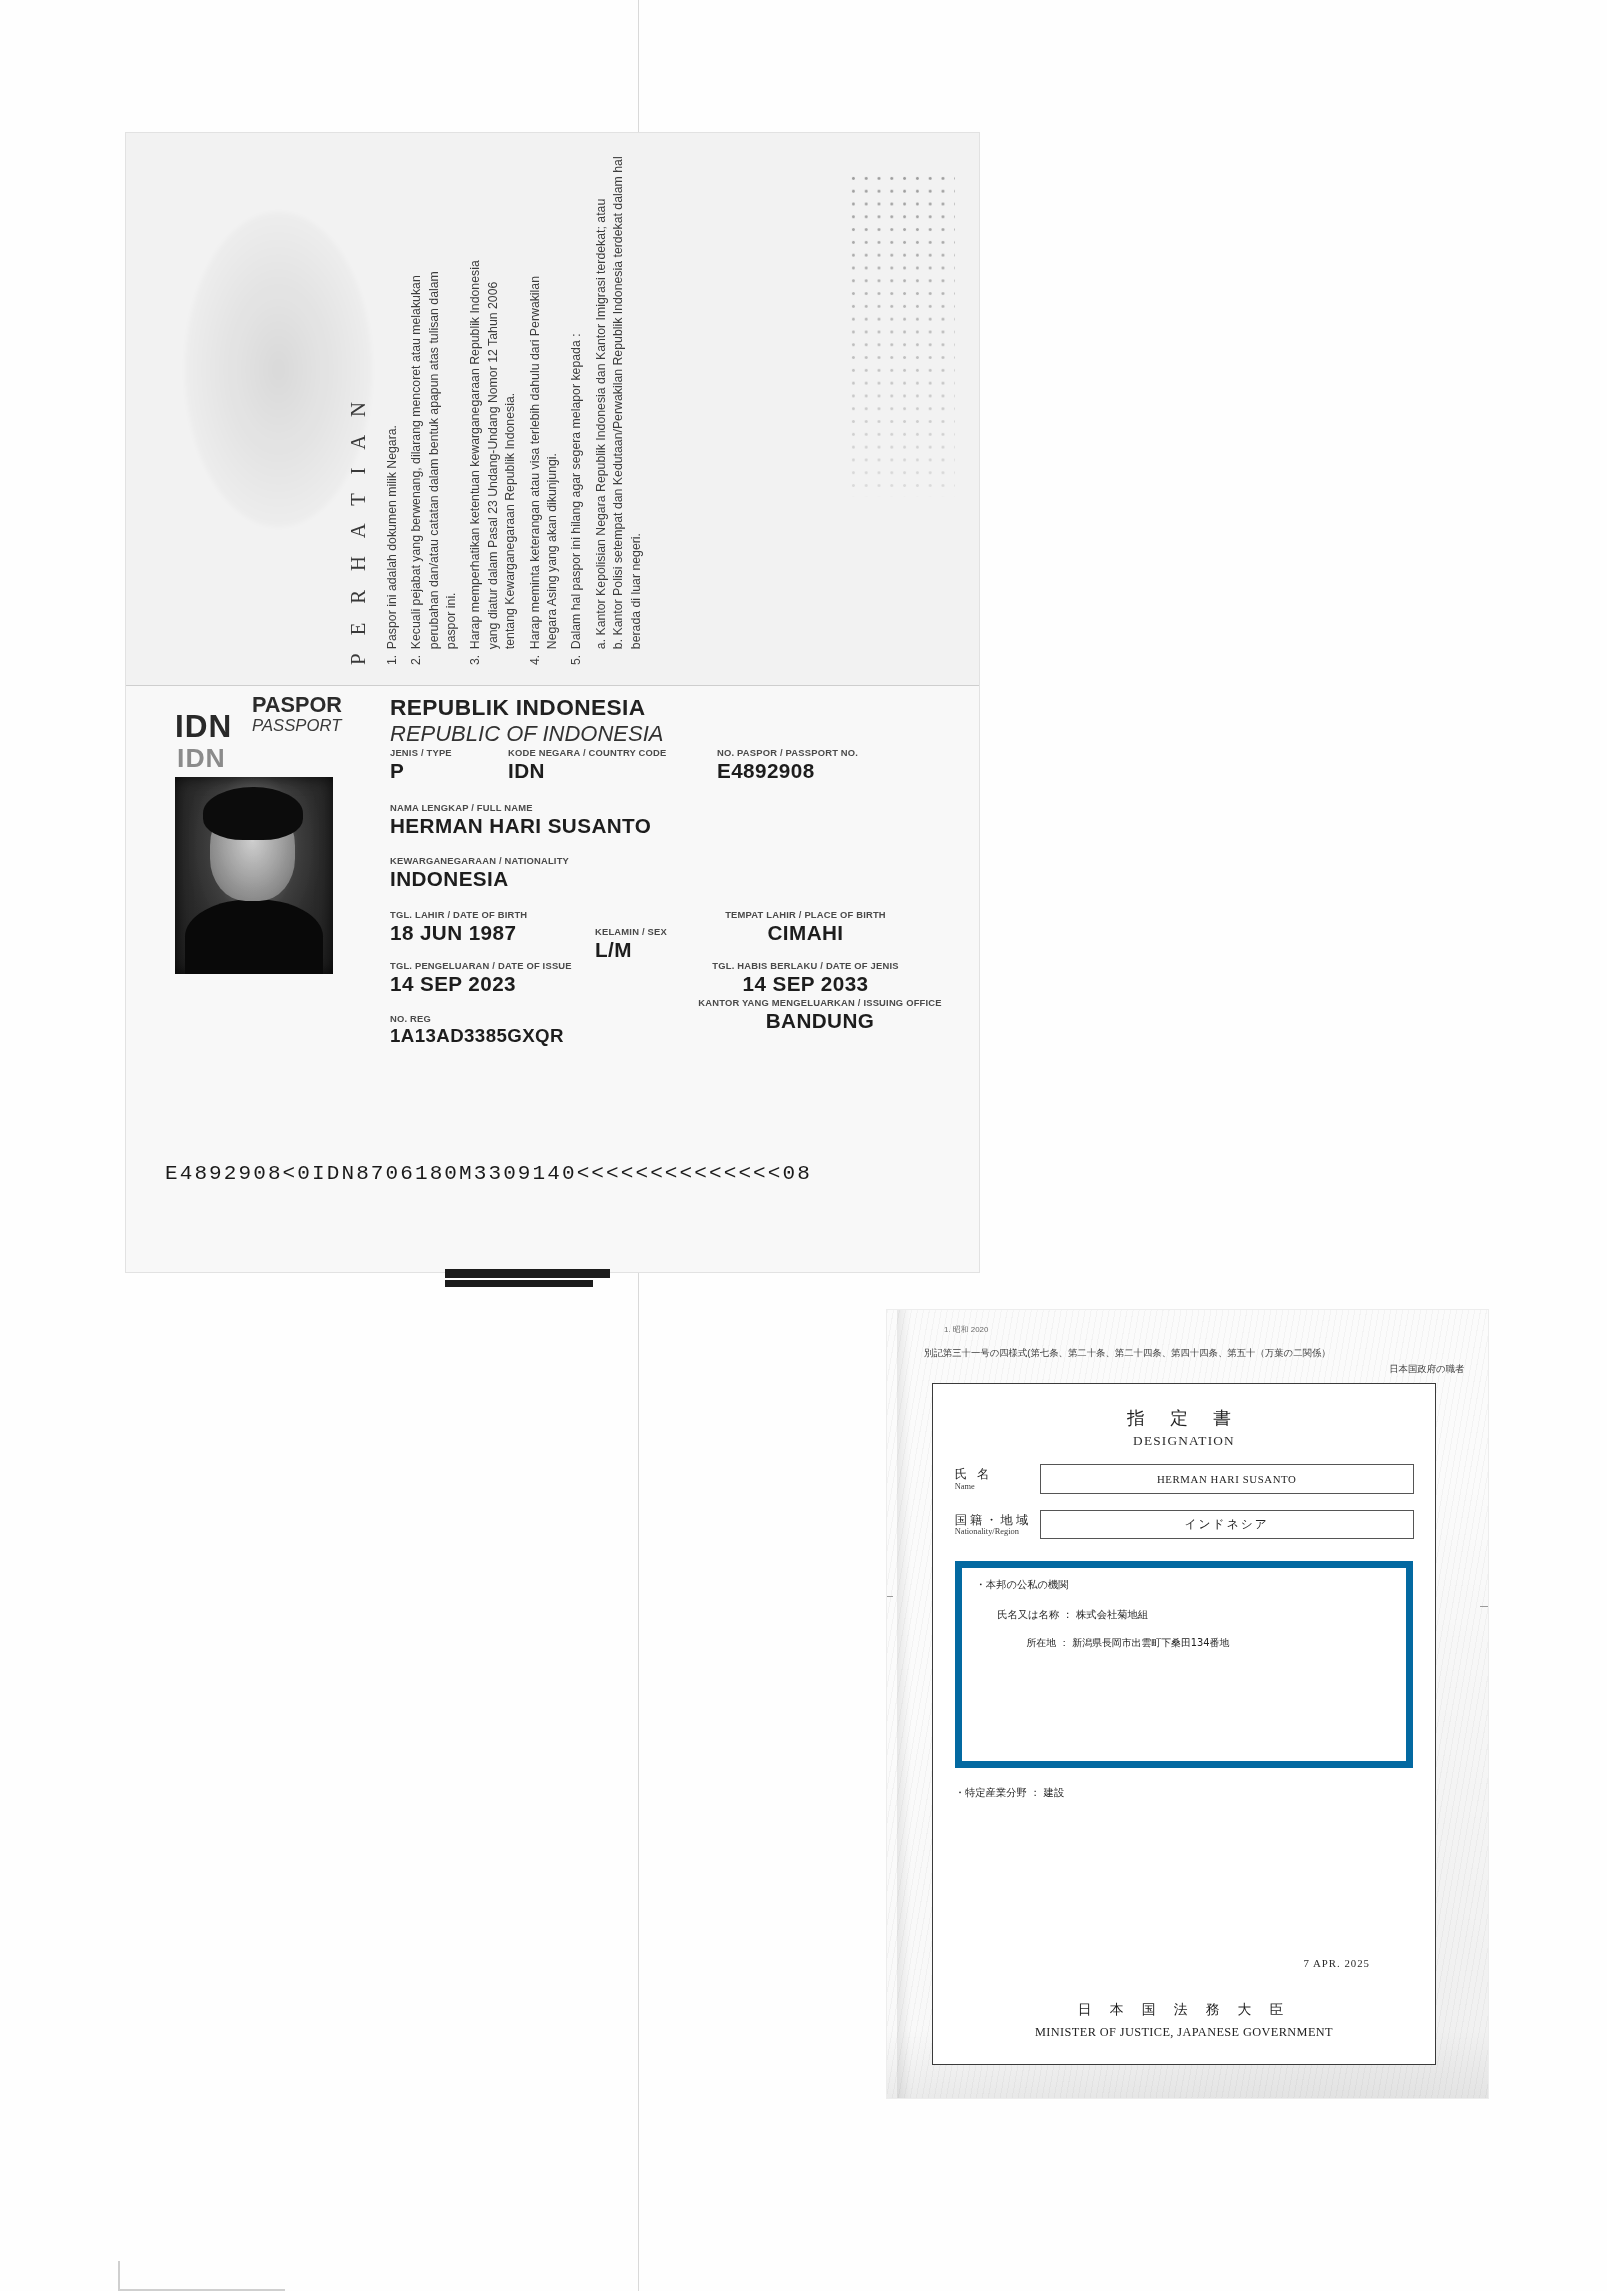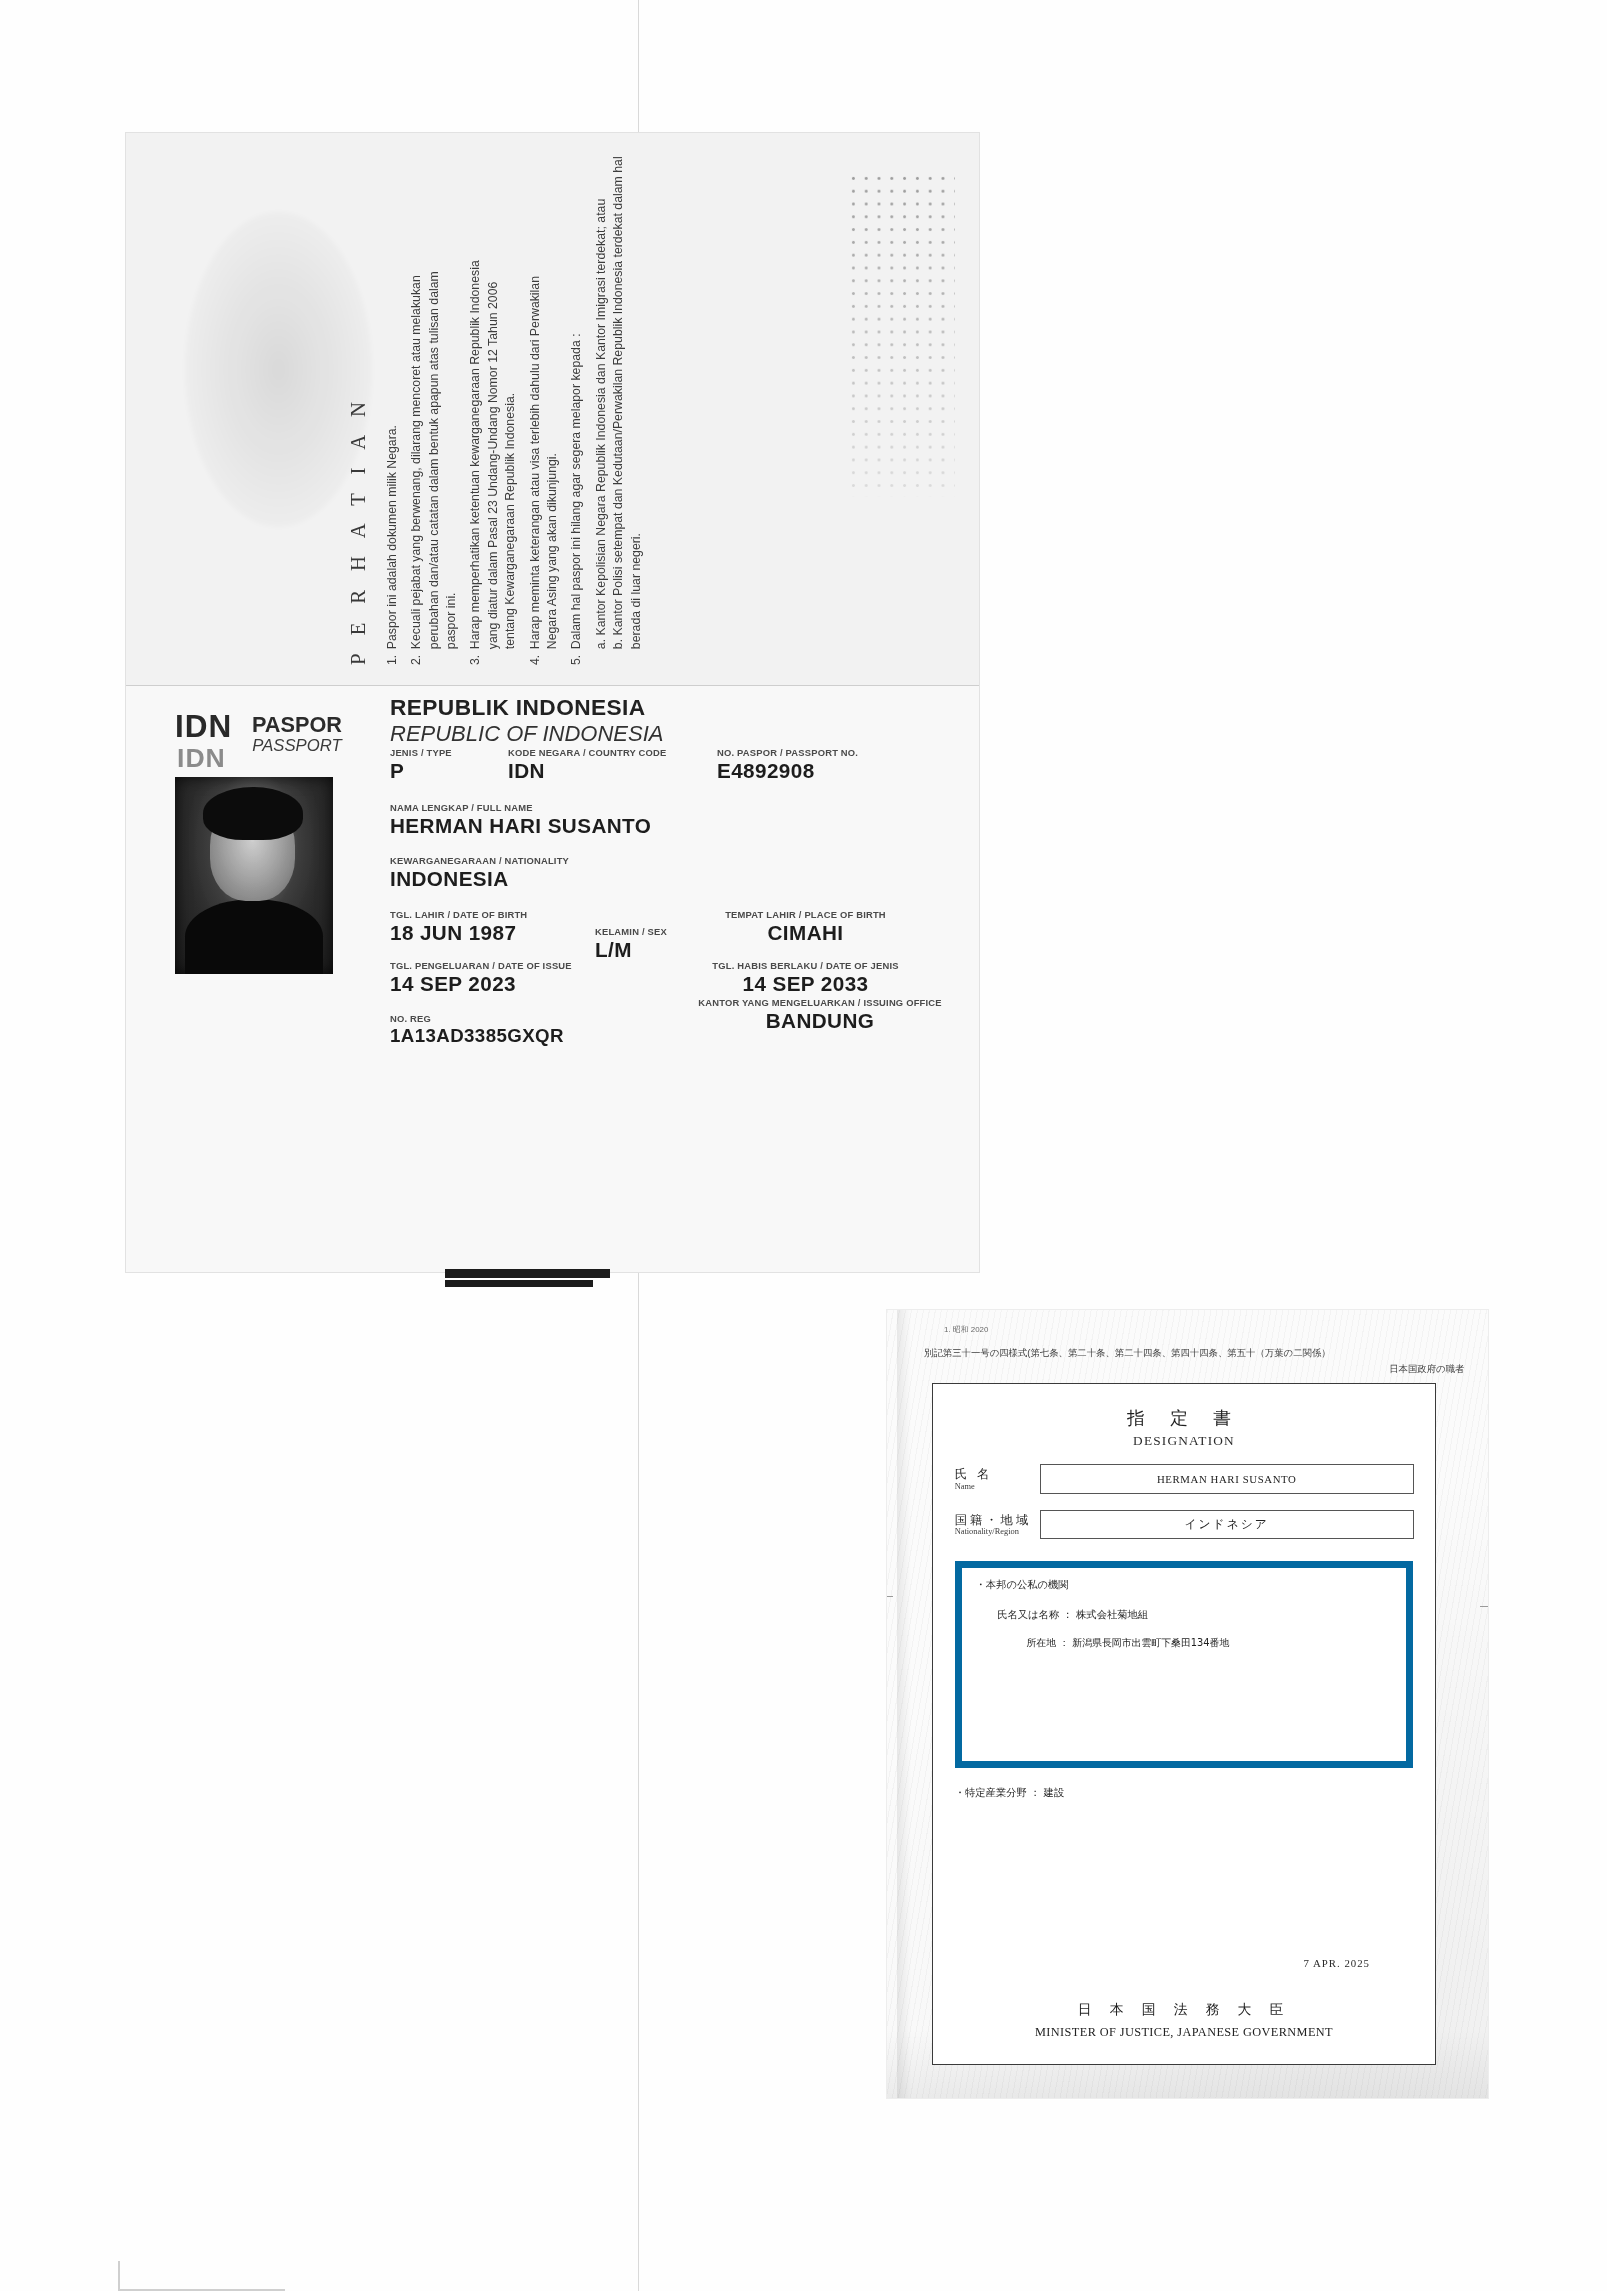--- a/index.html
+++ b/index.html
@@ -207,23 +207,22 @@
     left: 49px;
     top: 21.7px;
     font-weight: 700;
     font-size: 31.5px;
     color: #2b2b2b;
     letter-spacing: 1px;
   }
   .paspor-wrap {
     position: absolute;
     left: 126px;
-    top: 28px;
+    top: 8px;
     line-height: 1.05;
-    text-align: center;
   }
   .paspor-wrap .l1 {
     font-size: 21.7px;
     font-weight: 700;
     color: #2d2d2d;
   }
   .paspor-wrap .l2 {
     font-size: 16.7px;
     font-style: italic;
     color: #3b3b3b;
@@ -606,20 +605,21 @@
         <div class="lab">NO. REG</div>
         <div class="val sm">1A13AD3385GXQR</div>
       </div>
 
       <div class="fld" style="left:571px; top:311px; text-align:center; width:246px;">
         <div class="lab">KANTOR YANG MENGELUARKAN / ISSUING OFFICE</div>
         <div class="val">BANDUNG</div>
       </div>
 
       <div class="mrz">
+        <div>E4892908&lt;0IDN8706180M3309140&lt;&lt;&lt;&lt;&lt;&lt;&lt;&lt;&lt;&lt;&lt;&lt;&lt;&lt;08</div>
       </div>
     </div>
   </div>
 
   <div class="dark-bar"></div>
   <div class="dark-bar b2"></div>
 
   <div class="cert-scan">
     <div class="grain"></div>
     <div class="cert-edge-l"></div>

